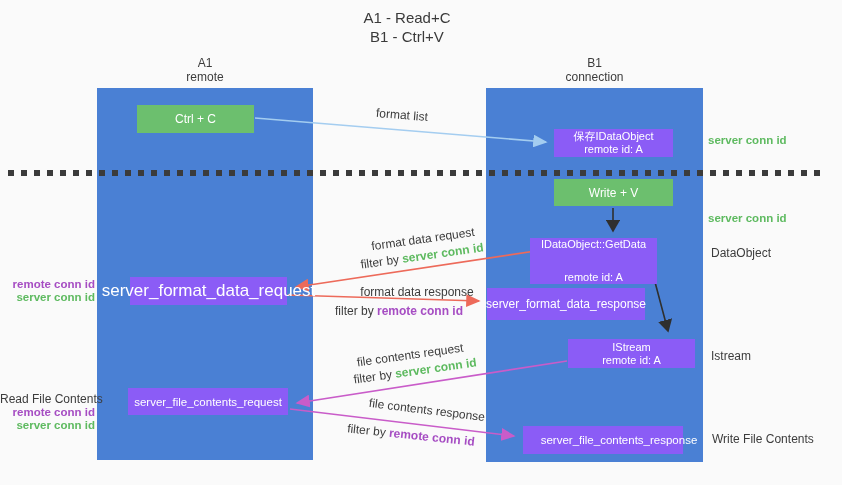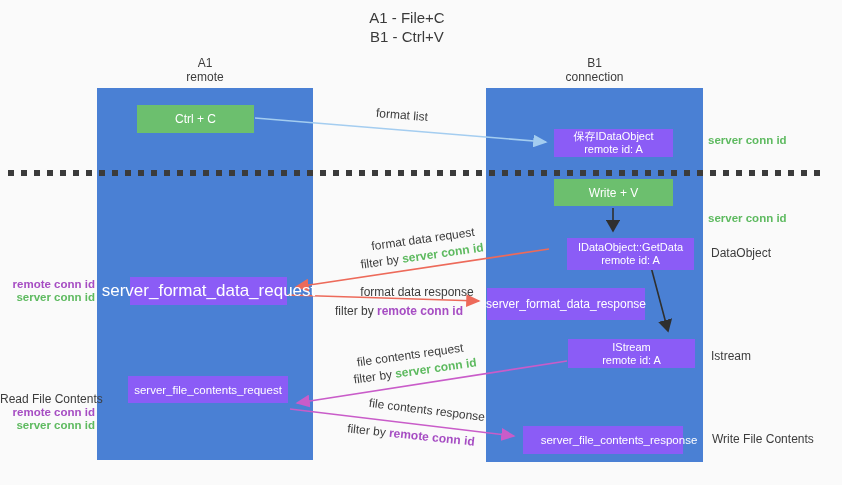--- a/index.html
+++ b/index.html
@@ -42,21 +42,21 @@
   .left-block .row-dark{font-size:12px;color:#3c3c3c;line-height:14px;}
   .left-block .row-p{font-size:11.5px;font-weight:bold;color:#a64dc3;line-height:13px;}
   .left-block .row-g{font-size:11.5px;font-weight:bold;color:#5eba60;line-height:13px;}
 </style>
 </head>
 <body>
 
 <div id="stage">
 
   <div class="title">
-    <div>A1 - File+C</div>
+    <div>A1 - Read+C</div>
     <div>B1 - Ctrl+V</div>
   </div>
 
   <div class="lane-header left">
     <div>A1</div>
     <div>remote</div>
   </div>
   <div class="lane-header right">
     <div>B1</div>
     <div>connection</div>
@@ -93,35 +93,35 @@
 
   <div class="node green single" style="left:137px;top:105px;width:117px;height:28px;">Ctrl + C</div>
 
   <div class="node orange" style="left:554px;top:129px;width:119px;height:28px;">
     <div class="l1">保存IDataObject</div>
     <div class="l2">remote id: A</div>
   </div>
 
   <div class="node green single" style="left:554px;top:179px;width:119px;height:27px;">Write + V</div>
 
-  <div class="node orange" style="left:567px;top:238px;width:127px;height:32px;">
+  <div class="node orange" style="left:530px;top:238px;width:127px;height:46px;justify-content:space-between;">
     <div class="l1">IDataObject::GetData</div>
     <div class="l2">remote id: A</div>
   </div>
 
   <div class="node orange single" style="left:130px;top:277px;width:157px;height:28px;font-size:17px;">server_format_data_request</div>
 
   <div class="node orange single" style="left:487px;top:288px;width:158px;height:32px;font-size:12px;">server_format_data_response</div>
 
   <div class="node orange" style="left:568px;top:339px;width:127px;height:29px;">
     <div class="l1">IStream</div>
     <div class="l2">remote id: A</div>
   </div>
 
-  <div class="node orange single" style="left:128px;top:376px;width:160px;height:27px;font-size:11.5px;">server_file_contents_request</div>
+  <div class="node orange single" style="left:128px;top:388px;width:160px;height:27px;font-size:11.5px;">server_file_contents_request</div>
 
   <div class="node orange single" style="left:523px;top:426px;width:160px;height:28px;font-size:11.5px;padding-left:32px;">server_file_contents_response</div>
 
   <div class="elabel" style="left:307px;top:108px;transform:rotate(4.7deg);">format list</div>
 
   <div class="elabel" style="left:328px;top:232px;transform:rotate(-8deg);">format data request</div>
   <div class="elabel" style="left:327px;top:249px;transform:rotate(-8deg);">
     <span>filter by</span>
     <span class="fid g">server conn id</span>
   </div>

